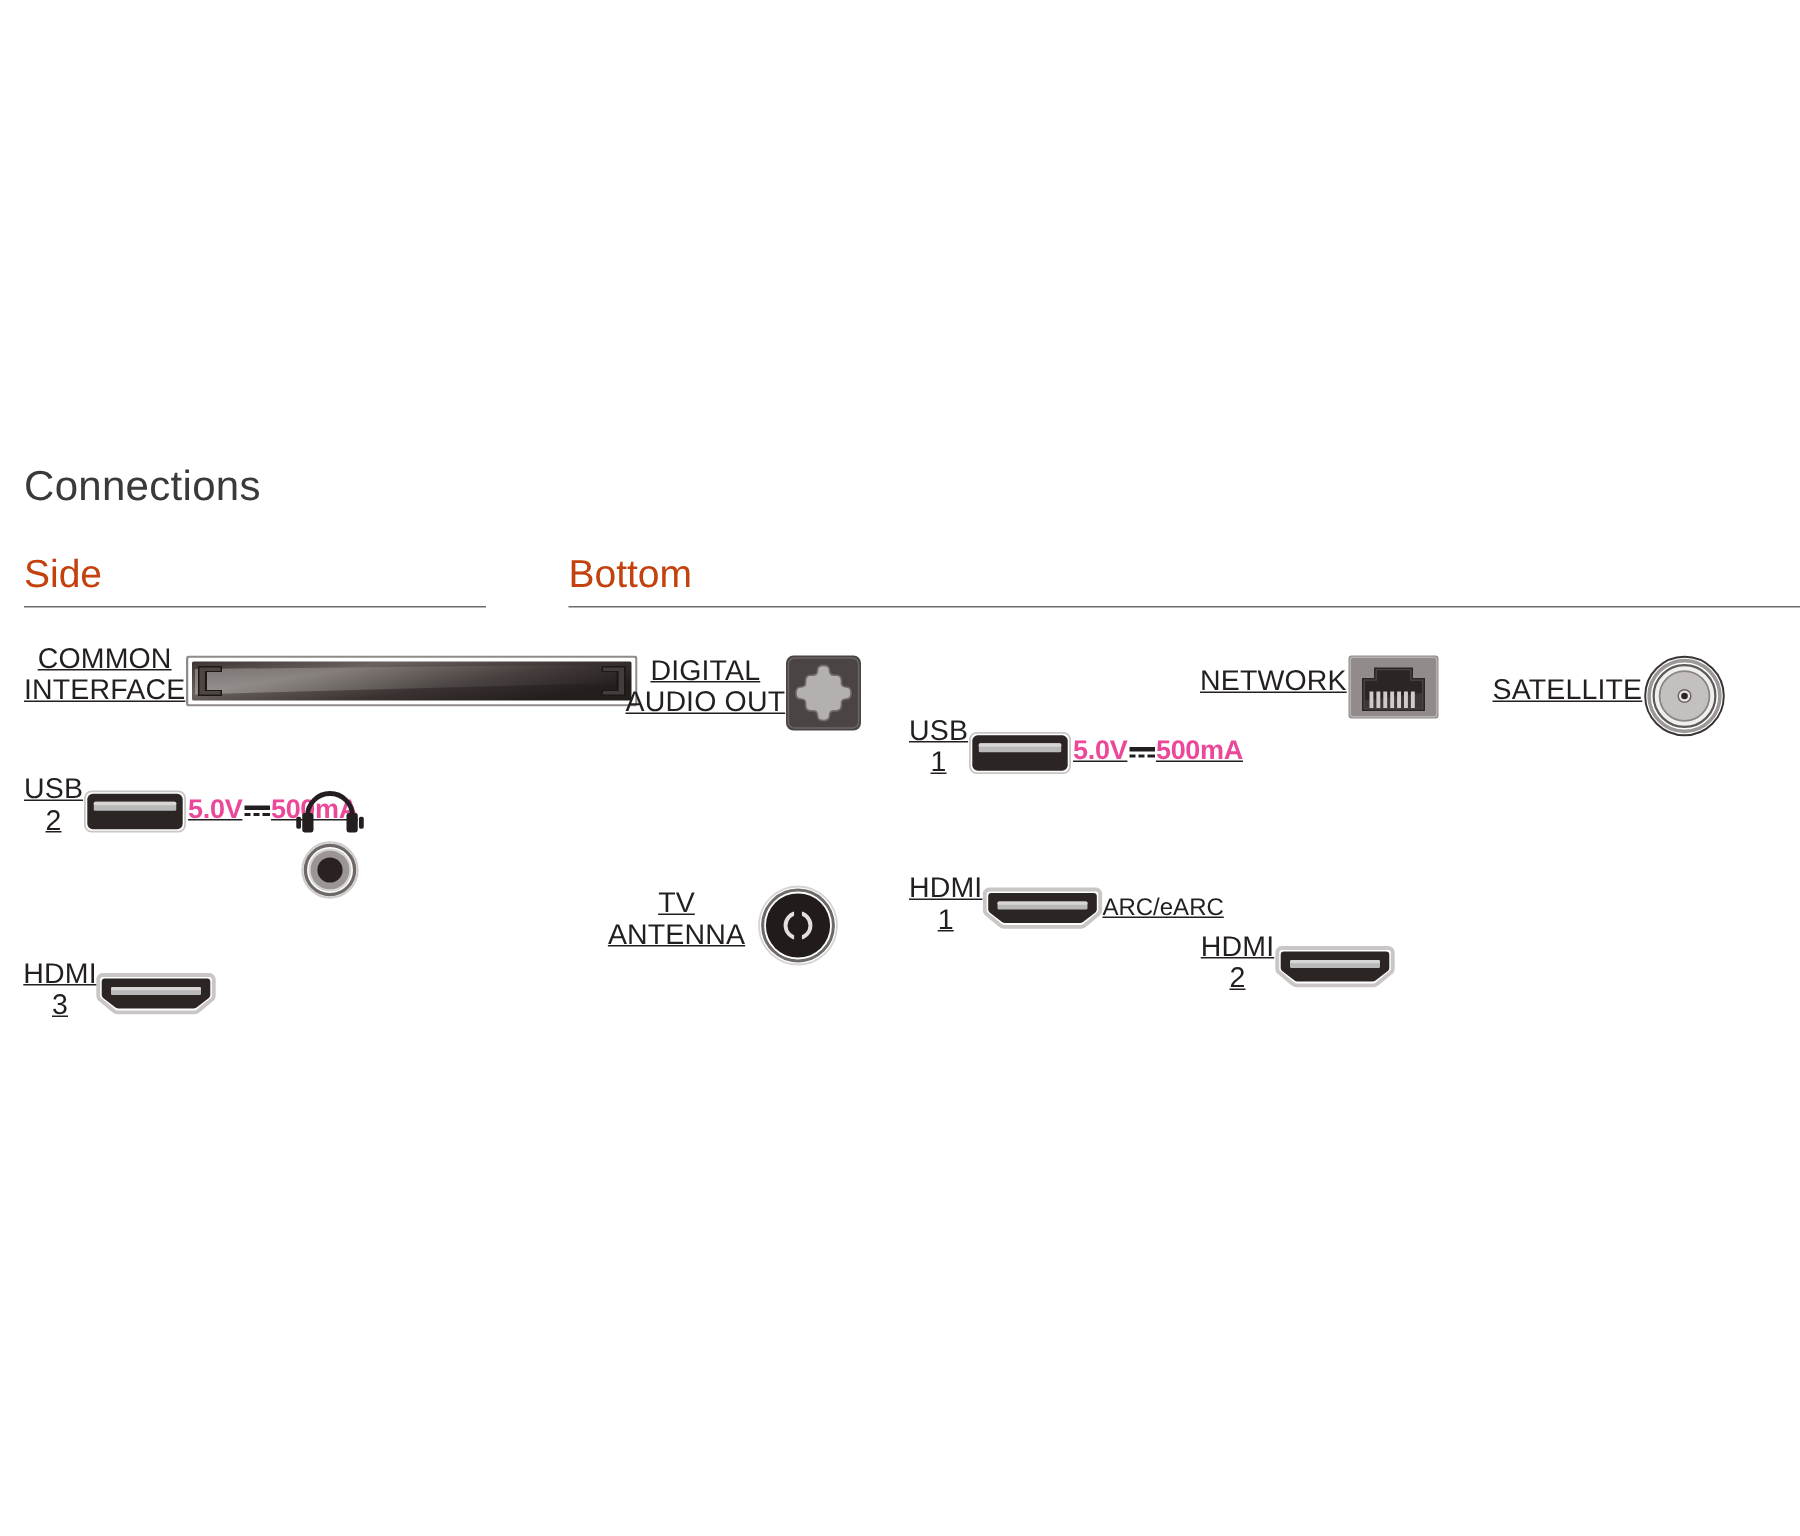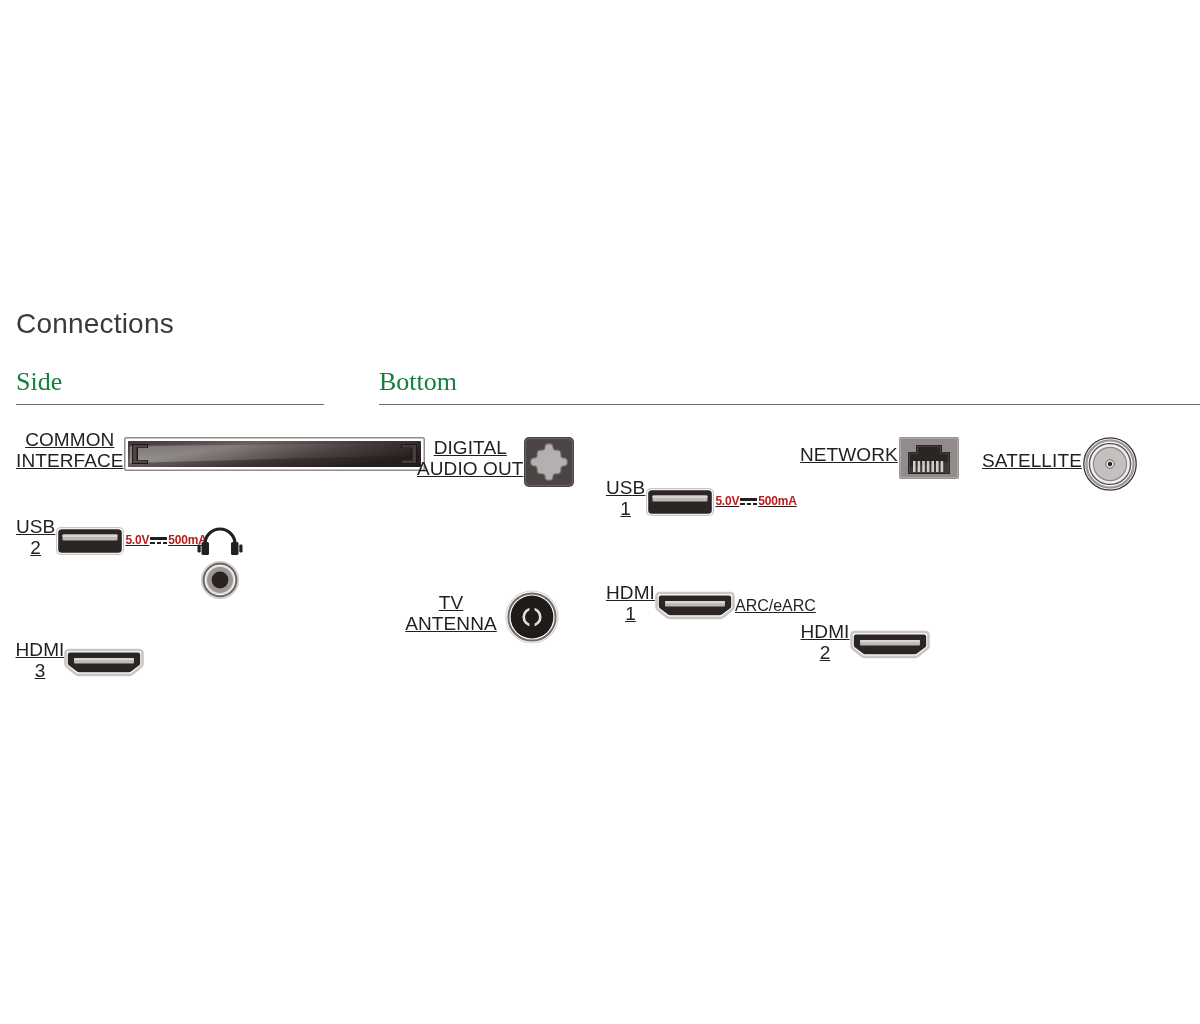--- a/index.html
+++ b/index.html
@@ -24,23 +24,22 @@
     font-size: 28px;
     font-weight: 300;
     letter-spacing: 0.2px;
     color: #3a3a3a;
     line-height: 1;
   }
   .section-head {
     position: absolute;
     font-size: 26px;
     font-weight: 300;
-    color: #15803d;
+    color: #c2410c;
     line-height: 1;
-    font-family: Liberation Serif, serif;
   }
   .section-rule {
     position: absolute;
     height: 1px;
     background: #6d6d6d;
   }
   #side-head   { left: 16px;  top: 369px; }
   #side-rule   { left: 16px;  top: 404px; width: 308px; }
   #bottom-head { left: 379px; top: 369px; }
   #bottom-rule { left: 379px; top: 404px; width: 821px; }
@@ -55,23 +54,23 @@
   .port-label {
     font-size: 19px;
     font-weight: 400;
     color: #231f20;
     text-align: center;
     line-height: 1.1;
     white-space: pre-line;
     letter-spacing: 0.1px;
   }
   .port-sub {
-    font-size: 12px;
+    font-size: 18px;
     font-weight: 700;
-    color: #b91c1c;
+    color: #ec4899;
     text-align: right;
     letter-spacing: -0.2px;
     margin-top: 4px;
     white-space: nowrap;
   }
   .port-sub-light {
     font-size: 16px;
     font-weight: 400;
     color: #231f20;
     text-align: center;
@@ -236,21 +235,21 @@
         <rect x="24.2" y="25" width="2.6" height="11"></rect>
         <rect x="28.8" y="25" width="2.6" height="11"></rect>
         <rect x="33.4" y="25" width="2.6" height="11"></rect>
         <rect x="38" y="25" width="2.6" height="11"></rect>
         <rect x="42.6" y="25" width="2.6" height="11"></rect>
       </g>
     </svg>
   </div>
 </div>
 
-<div class="port-cell" style="left:995px; top:430px; width:130px;justify-content:center;">
+<div class="port-cell" style="left:995px; top:430px; width:130px;">
   <div class="port-label">SATELLITE</div>
   <div class="art">
     <svg width="56" height="56" viewBox="0 0 56 56">
       <circle cx="28" cy="28" r="27" fill="#ffffff"></circle>
       <circle cx="28" cy="28" r="26.2" fill="none" stroke="#3a3534" stroke-width="1.3"></circle>
       <circle cx="28" cy="28" r="23.6" fill="none" stroke="#9d9897" stroke-width="2.4"></circle>
       <circle cx="28" cy="28" r="20.6" fill="#f1efee" stroke="#5f5a59" stroke-width="1.5"></circle>
       <circle cx="28" cy="28" r="16.6" fill="#c3c0bf" stroke="#8a8584" stroke-width="1.2"></circle>
       <circle cx="28" cy="28" r="4.2" fill="#e8e6e5" stroke="#6a6564" stroke-width="1"></circle>
       <circle cx="28" cy="28" r="2.2" fill="#2b2523"></circle>

